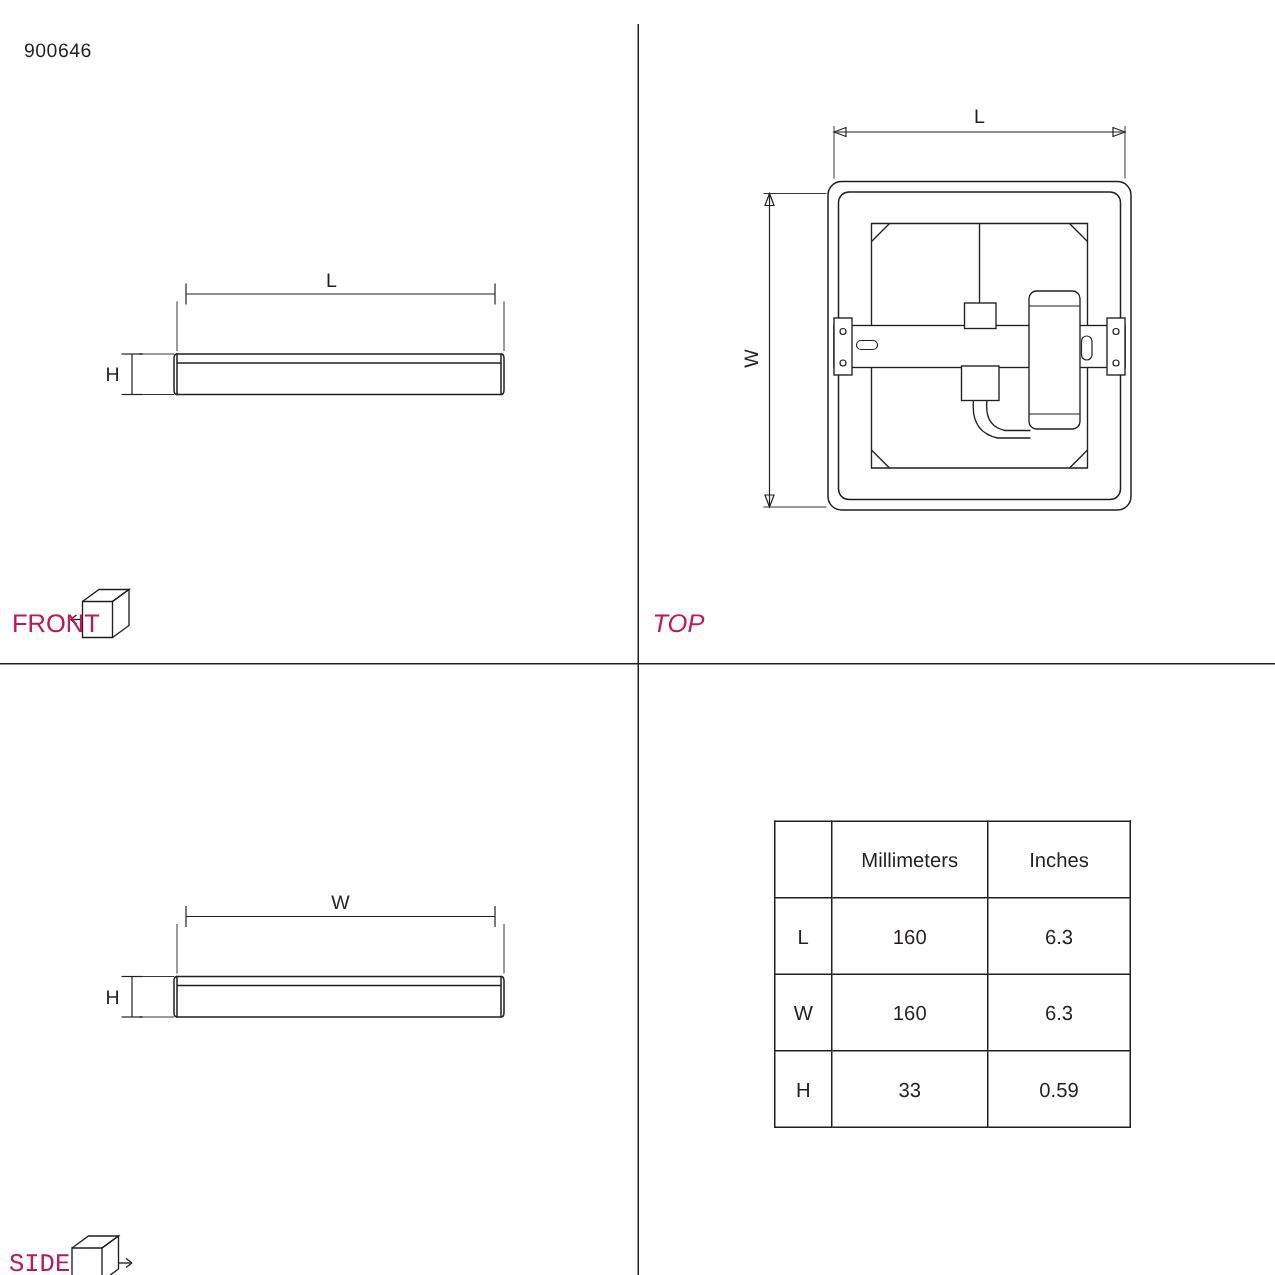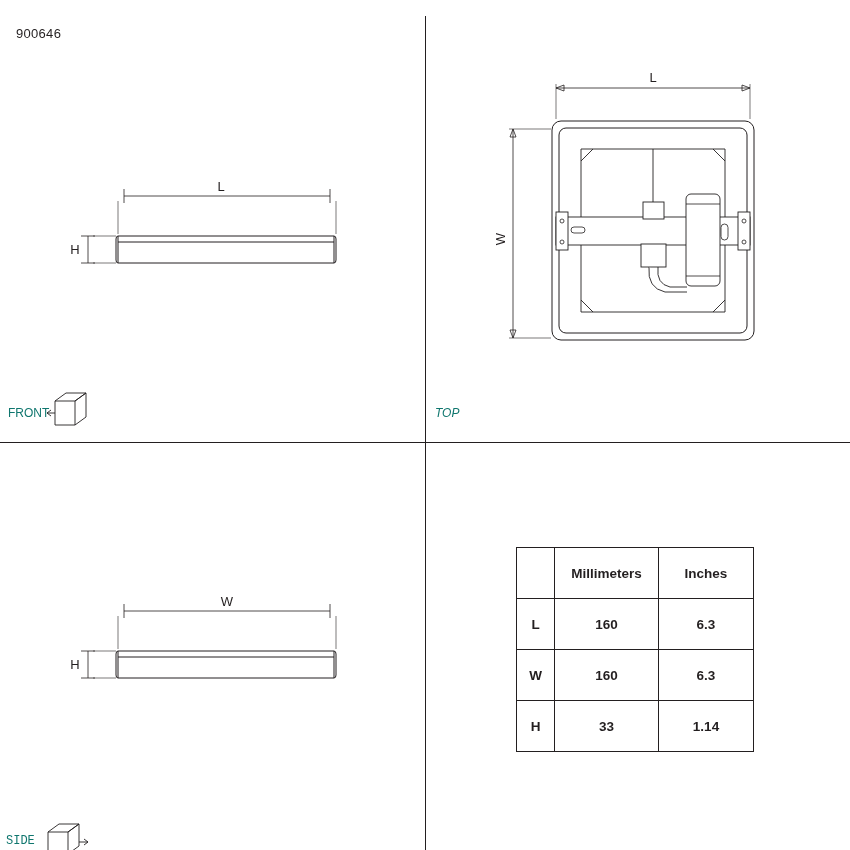--- a/index.html
+++ b/index.html
@@ -51,22 +51,22 @@
     top: 0px;
     width: 1px;
     height: 426px;
     background: #231f20;
   }
   .quadrant {
     position: absolute;
   }
   .view-label {
     position: absolute;
-    font-size: 12px;
-    color: #0f766e;
+    font-size: 17px;
+    color: #be185d;
     white-space: nowrap;
   }
   svg { display: block; }
   .ln { stroke: #231f20; fill: none; }
   .lnw { stroke: #231f20; fill: #ffffff; }
   .dimtxt {
     font-family: "Liberation Sans", sans-serif;
     font-size: 13px;
     fill: #231f20;
   }
@@ -74,21 +74,21 @@
   #dim-table {
     position: absolute;
     left: 516px;
     top: 531px;
     border-collapse: collapse;
     font-size: 13.5px;
   }
   #dim-table td, #dim-table th {
     border: 1px solid #231f20;
     text-align: center;
-    font-weight: bold;
+    font-weight: normal;
     color: #231f20;
     height: 50px;
     padding: 0;
   }
   #dim-table th:first-child, #dim-table td:first-child {
     width: 37px;
   }
   #dim-table th:nth-child(2), #dim-table td:nth-child(2) {
     width: 103px;
   }
@@ -248,18 +248,18 @@
       <td>6.3</td>
     </tr>
     <tr>
       <td>W</td>
       <td>160</td>
       <td>6.3</td>
     </tr>
     <tr>
       <td>H</td>
       <td>33</td>
-      <td>1.14</td>
+      <td>0.59</td>
     </tr>
   </tbody>
     </table>
 
 </div>
 
 </body></html>

